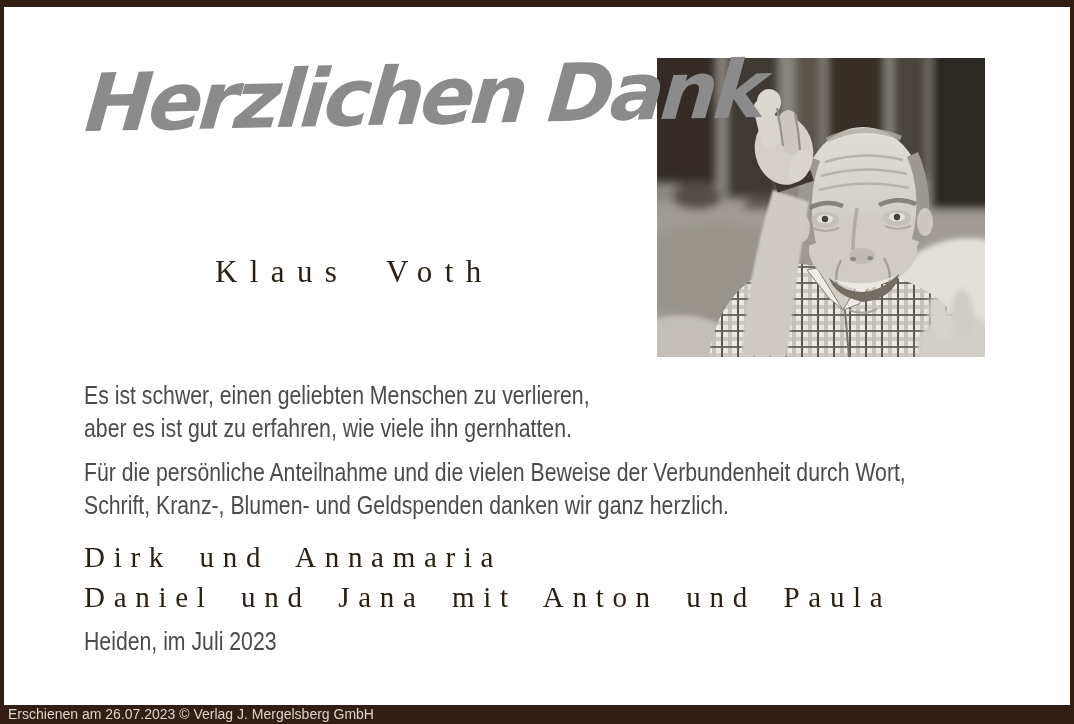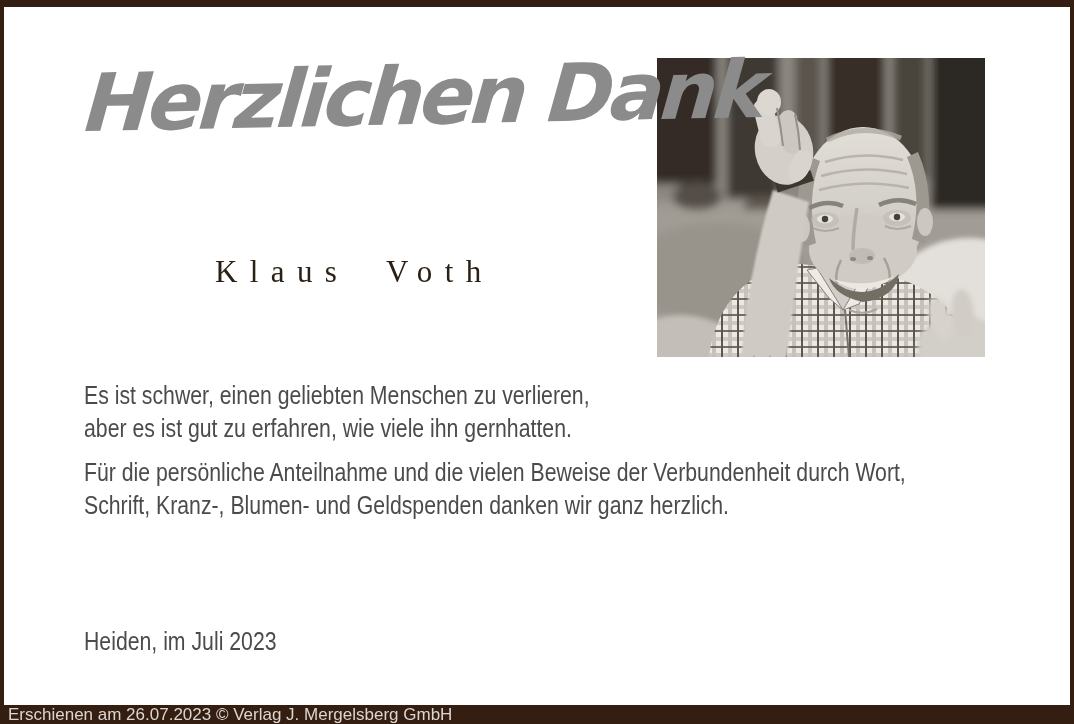--- a/index.html
+++ b/index.html
@@ -45,21 +45,21 @@
 
   .dateline{
     position:absolute;left:80px;top:620px;margin:0;z-index:1;
     font-family:"Liberation Sans",sans-serif;font-weight:300;
     font-size:25px;color:#4b4b4b;white-space:nowrap;
     transform:scaleX(0.85);transform-origin:left top;
   }
 
   .footer-bar{
     position:absolute;left:0;right:0;bottom:0;height:19px;background:#331e11;
-    font-family:"Liberation Sans",sans-serif;font-size:17px;line-height:19px;
+    font-family:"Liberation Sans",sans-serif;font-size:14px;line-height:19px;
     color:#ddd6cf;padding-left:8px;white-space:nowrap;z-index:6;
   }
 </style>
 </head>
 <body>
 
 <div class="card">
   <div class="content">
 
     <figure class="photo" aria-label="Schwarz-weiß-Foto: lächelnder älterer Mann im karierten Hemd mit erhobener winkender Hand">
@@ -178,20 +178,24 @@
     <p class="body-text p1">
       <span>Es ist schwer, einen geliebten Menschen zu verlieren,</span>
       <span>aber es ist gut zu erfahren, wie viele ihn gernhatten.</span>
     </p>
 
     <p class="body-text p2">
       <span>Für die persönliche Anteilnahme und die vielen Beweise der Verbundenheit durch Wort,</span>
       <span>Schrift, Kranz-, Blumen- und Geldspenden danken wir ganz herzlich.</span>
     </p>
 
+    <div class="signatures">
+      <div>Dirk und Annamaria</div>
+      <div>Daniel und Jana mit Anton und Paula</div>
+    </div>
 
     <p class="dateline">Heiden, im Juli 2023</p>
   </div>
 
   <div class="footer-bar">
     <span>Erschienen am 26.07.2023 © Verlag J. Mergelsberg GmbH</span>
   </div>
 </div>
 
 </body></html>

